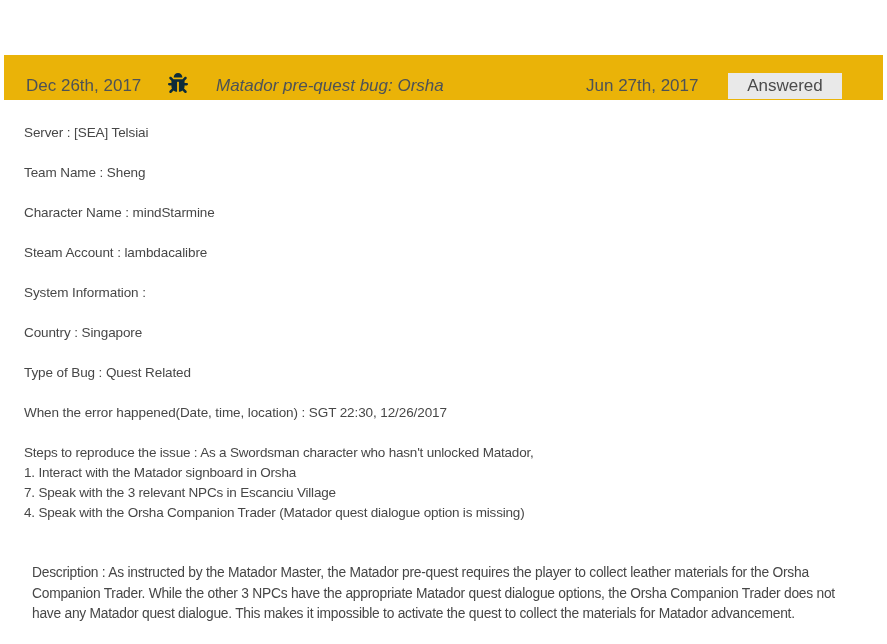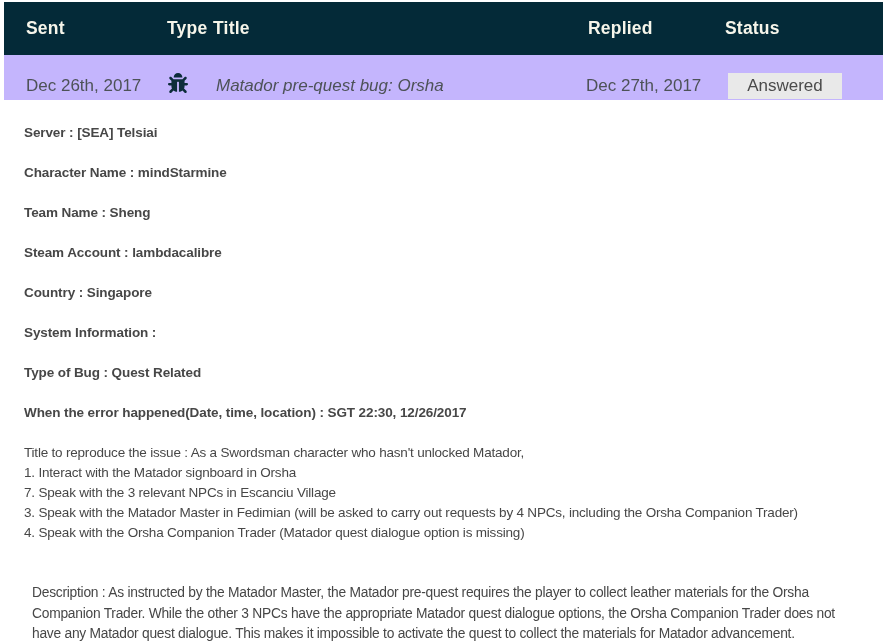--- a/index.html
+++ b/index.html
@@ -35,21 +35,21 @@
   .col-title   { left: 209px; }
   .col-replied { left: 584px; }
   .col-status  { left: 721px; }
 
   
   .ticket-row {
     position: absolute;
     left: 4px; right: 4px; top: 55px;
     height: 45px;
     overflow: hidden;
-    background: #c4b5fd;
+    background: #eab308;
     cursor: pointer;
   }
   .ticket-row .cell {
     position: absolute;
     top: 20px;
     color: #4d5257;
     font-size: 17px;
     line-height: 22px;
     white-space: nowrap;
   }
@@ -81,21 +81,20 @@
     width: 845px;
     padding-top: 23px;
     color: #474747;
   }
   .ticket-body p.field {
     margin: 0 0 20px 0;
     font-size: 13.5px;
     line-height: 20px;
     letter-spacing: -0.1px;
     white-space: nowrap;
-    font-weight: bold;
   }
   .steps { margin: 0 0 40px 0; }
   .steps .step-line {
     font-size: 13.5px;
     line-height: 20px;
     letter-spacing: -0.2px;
     white-space: nowrap;
   }
   .description {
     margin: 8px;
@@ -103,56 +102,48 @@
     line-height: 20.5px;
     letter-spacing: -0.25px;
     color: #474747;
   }
 </style>
 </head>
 <body>
 
 <div class="page">
 
-  <div class="header-bar">
-    <span class="col col-sent">Sent</span>
-    <span class="col col-type">Type</span>
-    <span class="col col-title">Title</span>
-    <span class="col col-replied">Replied</span>
-    <span class="col col-status">Status</span>
-  </div>
 
   <div class="ticket-row">
     <span class="cell cell-sent">Dec 26th, 2017</span>
 
     <span class="bug-icon-wrap">
       <svg width="20" height="22" viewBox="0 0 512 512" aria-hidden="true">
         <path fill="#0d2c3a" d="M511.988 288.9c-.478 17.43-15.217 31.1-32.653 31.1H424v16c0 21.864-4.882 42.584-13.6 61.145l60.228 60.228c12.496 12.497 12.496 32.758 0 45.255-12.498 12.497-32.759 12.496-45.256 0l-54.736-54.736C345.886 467.965 314.351 480 280 480V236c0-6.627-5.373-12-12-12h-24c-6.627 0-12 5.373-12 12v244c-34.351 0-65.886-12.035-90.636-32.108l-54.736 54.736c-12.498 12.497-32.759 12.496-45.256 0-12.496-12.497-12.496-32.758 0-45.255l60.228-60.228C92.882 378.584 88 357.864 88 336v-16H32.666C15.23 320 .491 306.33.013 288.9-.484 270.816 14.028 256 32 256h56v-58.745l-46.628-46.628c-12.496-12.497-12.496-32.758 0-45.255 12.498-12.497 32.758-12.497 45.256 0L141.255 160h229.489l54.627-54.627c12.498-12.497 32.758-12.497 45.256 0 12.496 12.497 12.496 32.758 0 45.255L424 197.255V256h56c17.972 0 32.484 14.816 31.988 32.9zM257 0c-61.856 0-112 50.144-112 112h224C369 50.144 318.856 0 257 0z"></path>
       </svg>
     </span>
 
     <span class="cell cell-title">Matador pre-quest bug: Orsha</span>
-    <span class="cell cell-replied">Dec 27th, 2017</span>
+    <span class="cell cell-replied">Jun 27th, 2017</span>
     <span class="status-badge">Answered</span>
   </div>
 
   <div class="ticket-body">
     <p class="field">Server : [SEA] Telsiai</p>
+    <p class="field">Team Name : Sheng</p>
     <p class="field">Character Name : mindStarmine</p>
-    <p class="field">Team Name : Sheng</p>
     <p class="field">Steam Account : lambdacalibre</p>
+    <p class="field">System Information :</p>
     <p class="field">Country : Singapore</p>
-    <p class="field">System Information :</p>
     <p class="field">Type of Bug : Quest Related</p>
     <p class="field">When the error happened(Date, time, location) : SGT 22:30, 12/26/2017</p>
 
     <div class="steps">
-      <div class="step-line">Title to reproduce the issue : As a Swordsman character who hasn't unlocked Matador,</div>
+      <div class="step-line">Steps to reproduce the issue : As a Swordsman character who hasn't unlocked Matador,</div>
       <div class="step-line">1. Interact with the Matador signboard in Orsha</div>
       <div class="step-line">7. Speak with the 3 relevant NPCs in Escanciu Village</div>
-      <div class="step-line">3. Speak with the Matador Master in Fedimian (will be asked to carry out requests by 4 NPCs, including the Orsha Companion Trader)</div>
       <div class="step-line">4. Speak with the Orsha Companion Trader (Matador quest dialogue option is missing)</div>
     </div>
 
     <p class="description">Description : As instructed by the Matador Master, the Matador pre-quest requires the player to collect leather materials for the Orsha Companion Trader. While the other 3 NPCs have the appropriate Matador quest dialogue options, the Orsha Companion Trader does not have any Matador quest dialogue. This makes it impossible to activate the quest to collect the materials for Matador advancement.</p>
   </div>
 
 </div>
 
 </body></html>

